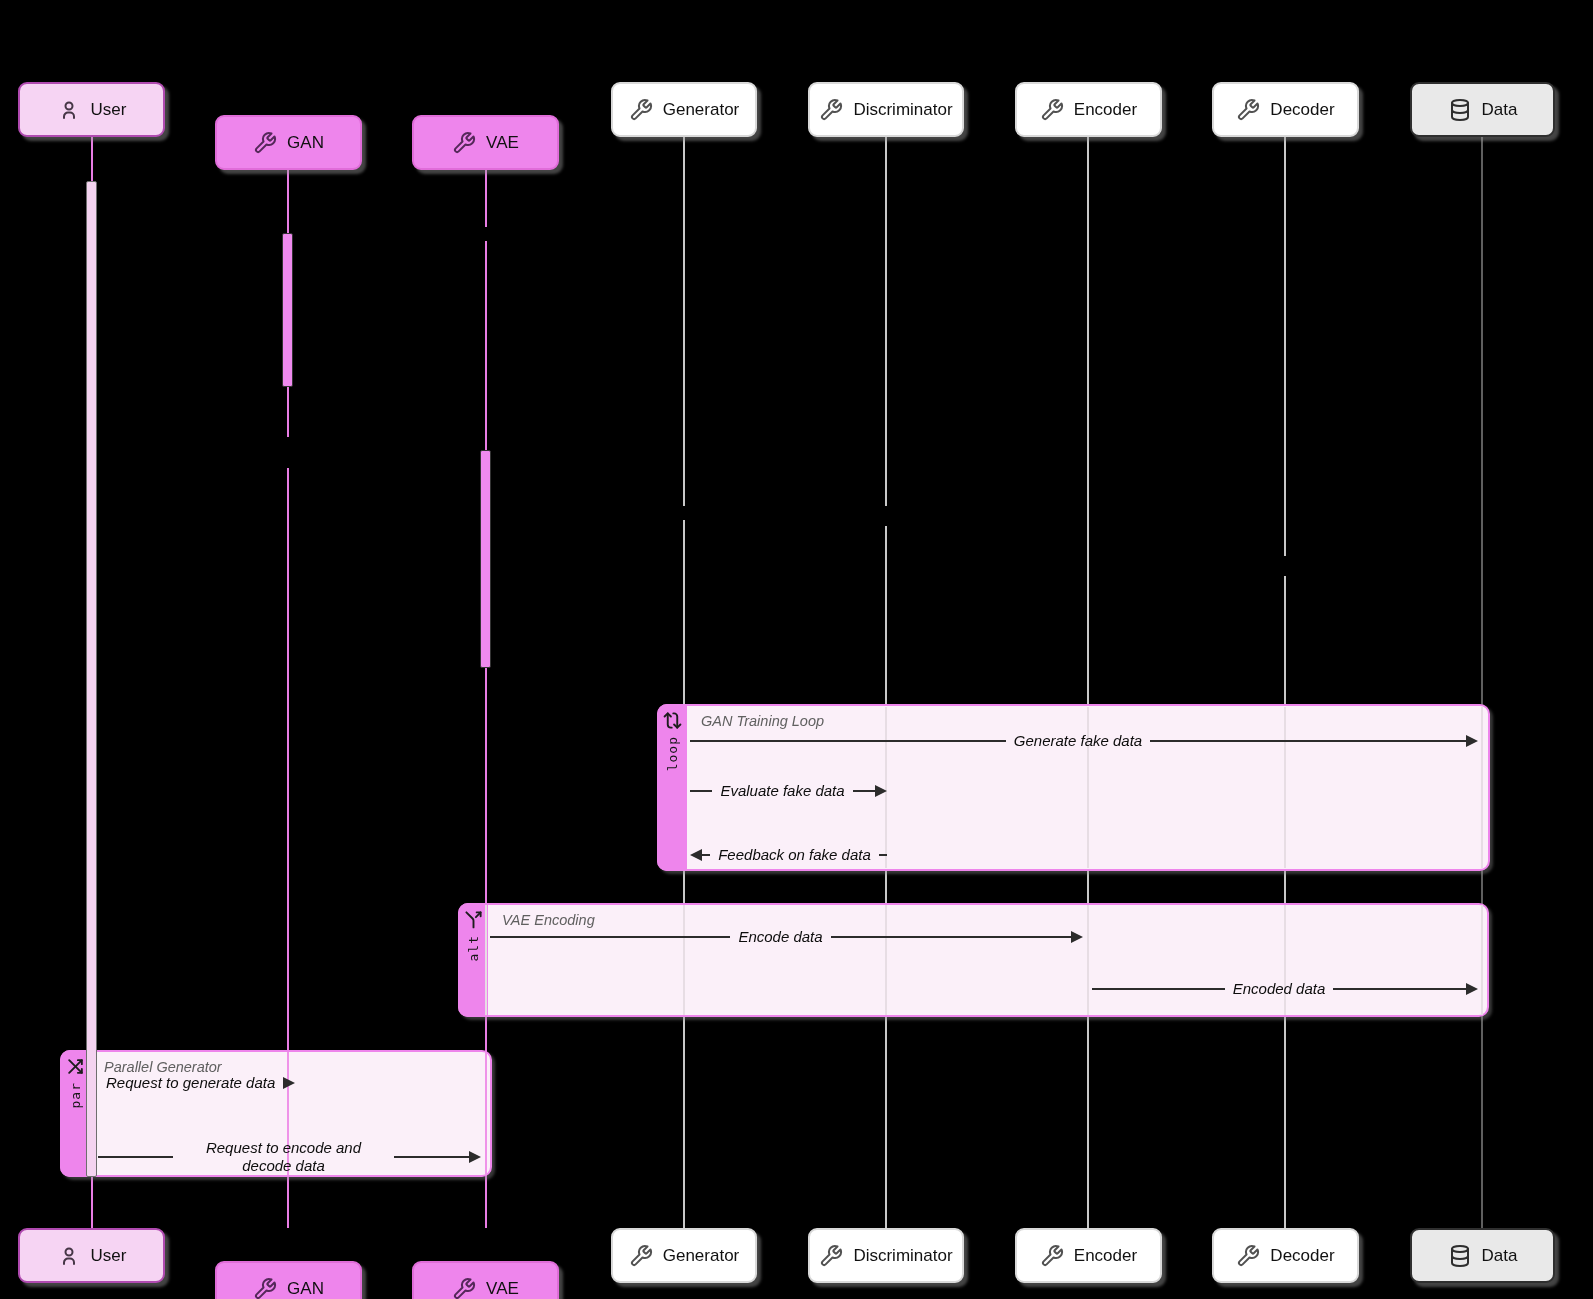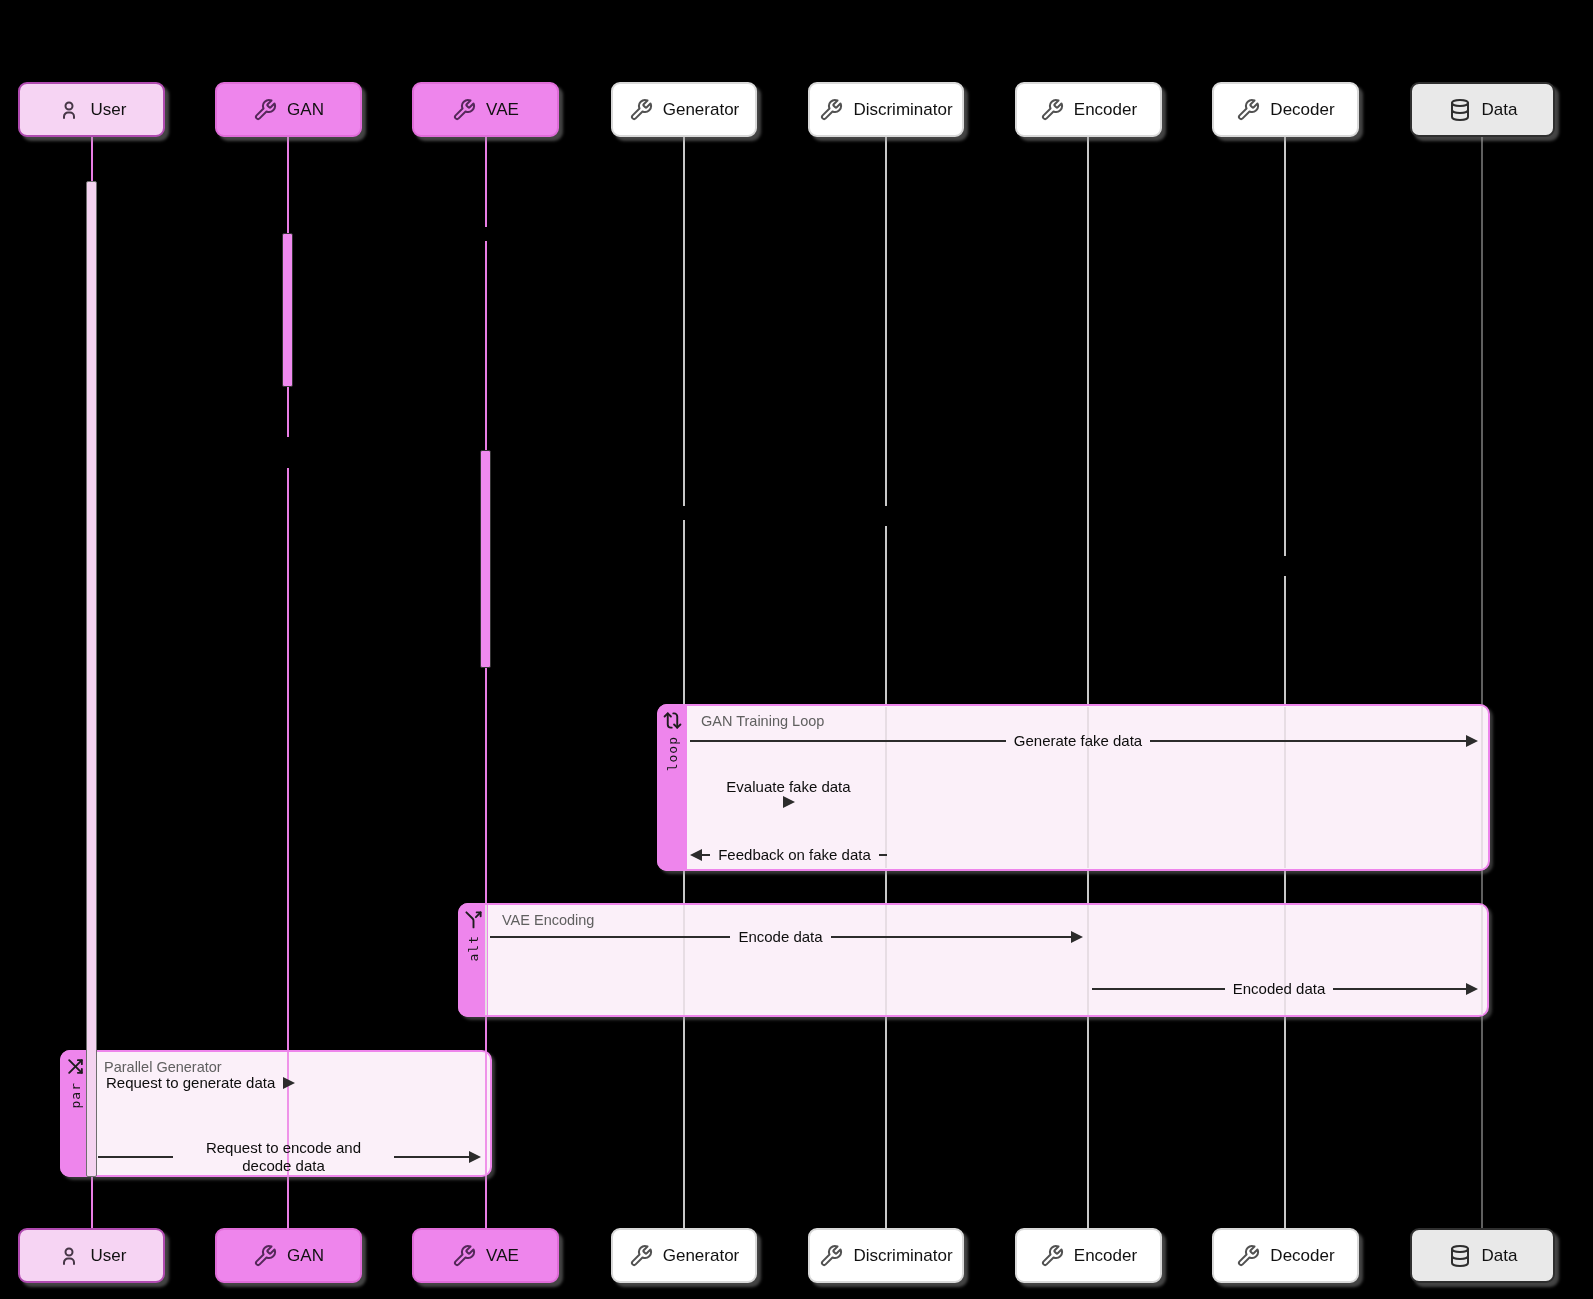--- a/index.html
+++ b/index.html
@@ -4,21 +4,21 @@
 <style>
   html,body{margin:0;padding:0;background:#000;}
   .canvas{position:relative;width:1593px;height:1299px;background:#000;overflow:hidden;
           font-family:"Liberation Sans", sans-serif;}
 
   
   .pbox{position:absolute;height:55px;box-sizing:border-box;border-radius:9px;
         display:flex;align-items:center;justify-content:center;gap:10px;
         font-size:17px;color:#111;box-shadow:4px 4px 3px rgba(150,150,150,.45);}
   .pbox.user{background:#f6d4f3;border:2px solid #b04ab0;}
-  .pbox.model{background:#ee85ec;border:2px solid #e06cd9;}
+  .pbox.model{background:#ee85ec;border:2px solid #e06cd9;margin-top:33px;}
   .pbox.plain{background:#fff;border:2px solid #d9d9d9;}
   .pbox.data{background:#e9e9e9;border:2px solid #2f2f2f;}
   .pbox svg{flex:0 0 auto;}
 
   
   .ll{position:absolute;width:2px;}
   .ll.pink{background:#e97de4;}
   .ll.gray{background:#c9c9c9;}
   .ll.dark{background:#5f5f5f;}
   .ll.lite{background:#e7dde4;}   
@@ -31,26 +31,26 @@
 
   
   .frame{position:absolute;box-sizing:border-box;background:#fbf0f9;
          border:2px solid #ee85ec;border-radius:10px;
          box-shadow:3px 3px 3px rgba(140,140,140,.4);}
   .sidebar{position:absolute;left:-2px;top:-2px;bottom:-2px;width:30px;
            background:#ee85ec;border-radius:10px 0 0 10px;
            display:flex;flex-direction:column;align-items:center;padding-top:7px;box-sizing:border-box;}
   .sidebar .sb-label{margin-top:6px;writing-mode:vertical-rl;transform:rotate(180deg);
            font-family:"DejaVu Sans Mono", monospace;font-size:13px;color:#161616;letter-spacing:1px;}
-  .ftitle{position:absolute;left:42px;top:7px;font-size:14.5px;color:#606060;}
+  .ftitle{position:absolute;left:42px;top:7px;font-size:14.5px;color:#606060;font-style:italic;}
 
   
   .msg{position:absolute;height:26px;display:flex;align-items:center;z-index:8;}
   .msg .seg{flex:1 1 auto;height:2px;background:#2c2c2c;}
-  .msg .lbl{flex:0 0 auto;padding:0 8px;font-size:15px;color:#0d0d0d;text-align:center;line-height:1.2;}
+  .msg .lbl{flex:0 0 auto;padding:0 8px;font-size:15px;color:#0d0d0d;text-align:center;line-height:1.2;font-style:italic;}
   .msg .head-r{flex:0 0 auto;width:0;height:0;border-top:6px solid transparent;
                border-bottom:6px solid transparent;border-left:12px solid #2c2c2c;}
   .msg .head-l{flex:0 0 auto;width:0;height:0;border-top:6px solid transparent;
                border-bottom:6px solid transparent;border-right:12px solid #2c2c2c;}
   .msg .lbl.wrap{max-width:205px;}
 
   .z1{z-index:1}.z2{z-index:2}.z3{z-index:3}.z5{z-index:5}.z6{z-index:6}
 </style>
 </head>
 <body>
@@ -132,21 +132,21 @@
 
   <div class="ll litepink z3" style="left:287px;top:1052px;height:123px;"></div>
   <div class="ll litepink z3" style="left:485px;top:1052px;height:123px;"></div>
 
   <div class="msg" style="left:690px;top:728px;width:788px;">
     <div class="seg"></div>
     <span class="lbl">Generate fake data</span>
     <div class="seg"></div>
     <div class="head-r"></div>
   </div>
-  <div class="msg" style="left:690px;top:778px;width:197px;flex-direction:column;">
+  <div class="msg" style="left:690px;top:778px;width:197px;">
     <div class="seg"></div>
     <span class="lbl">Evaluate fake data</span>
     <div class="seg"></div>
     <div class="head-r"></div>
   </div>
   <div class="msg" style="left:690px;top:830px;width:197px;margin-top:12px;">
     <div class="head-l"></div>
     <div class="seg"></div>
     <span class="lbl">Feedback on fake data</span>
     <div class="seg"></div>

